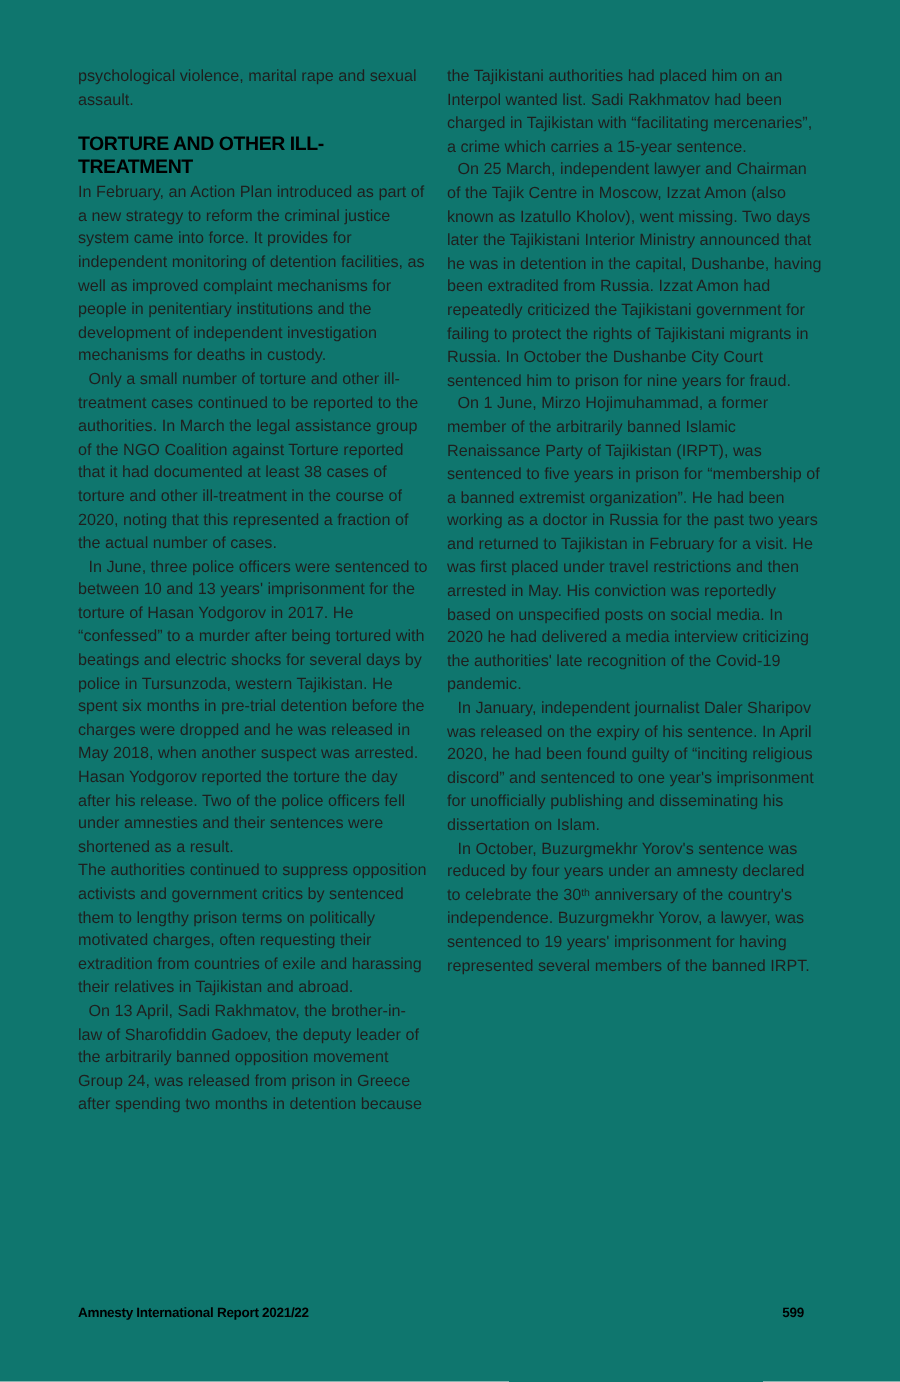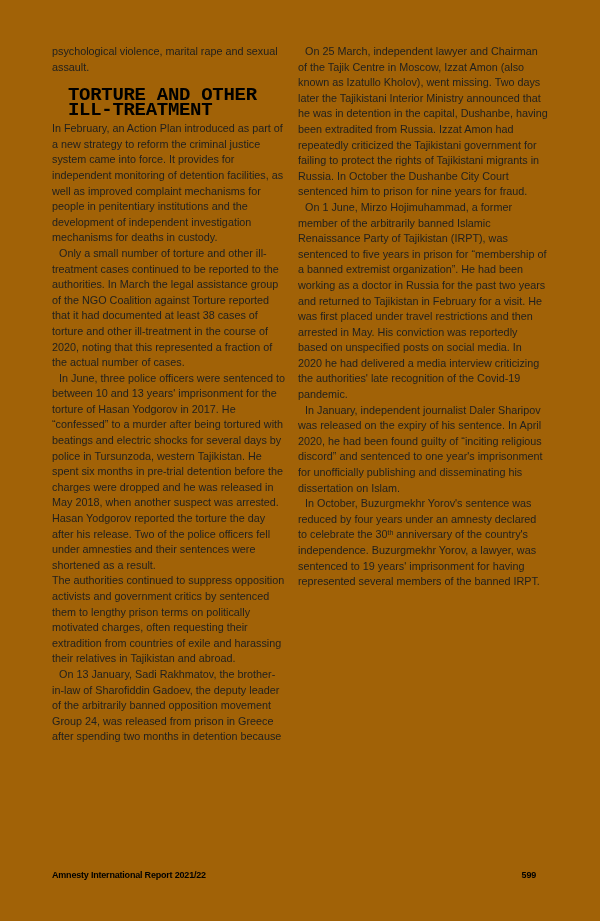--- a/index.html
+++ b/index.html
@@ -5,21 +5,21 @@
   html, body {
     margin: 0;
     padding: 0;
     background: #e8e8e8;
   }
   .page {
     position: relative;
     width: 600px;
     height: 921px;
     margin: 0 auto;
-    background: #a16207;
+    background: #0f766e;
     overflow: hidden;
     font-family: "Liberation Sans", sans-serif;
   }
   .columns {
     position: absolute;
     top: 44px;
     left: 52px;
     right: 54px;
     display: flex;
     gap: 12px;
@@ -32,28 +32,27 @@
   }
   .col-left  { width: 234px; flex: 0 0 234px; }
   .col-right { width: 250px; flex: 0 0 250px; }
   p.body {
     margin: 0;
     padding: 0;
     text-align: left;
   }
   p.body.indent { text-indent: 7px; }
   h2.heading {
-    margin: 13px 0 3px 16px;
+    margin: 13px 0 3px 0;
     padding: 0;
-    font-size: 19px;
+    font-size: 13px;
     line-height: 15px;
     font-weight: bold;
     letter-spacing: -0.3px;
     color: #000000;
-    font-family: Liberation Mono, monospace;
   }
   sup.sup {
     font-size: 7px;
     line-height: 0;
     vertical-align: 3px;
   }
   .footer {
     position: absolute;
     left: 52px;
     right: 64px;
@@ -74,24 +73,25 @@
 
   <main class="columns">
 
     <section class="col col-left">
       <p class="body">psychological violence, marital rape and sexual assault.</p>
       <h2 class="heading">TORTURE AND OTHER ILL-TREATMENT</h2>
       <p class="body">In February, an Action Plan introduced as part of a new strategy to reform the criminal justice system came into force. It provides for independent monitoring of detention facilities, as well as improved complaint mechanisms for people in penitentiary institutions and the development of independent investigation mechanisms for deaths in custody.</p>
       <p class="body indent">Only a small number of torture and other ill-treatment cases continued to be reported to the authorities. In March the legal assistance group of the NGO Coalition against Torture reported that it had documented at least 38 cases of torture and other ill-treatment in the course of 2020, noting that this represented a fraction of the actual number of cases.</p>
       <p class="body indent">In June, three police officers were sentenced to between 10 and 13 years' imprisonment for the torture of Hasan Yodgorov in 2017. He “confessed” to a murder after being tortured with beatings and electric shocks for several days by police in Tursunzoda, western Tajikistan. He spent six months in pre-trial detention before the charges were dropped and he was released in May 2018, when another suspect was arrested. Hasan Yodgorov reported the torture the day after his release. Two of the police officers fell under amnesties and their sentences were shortened as a result.</p>
       <p class="body">The authorities continued to suppress opposition activists and government critics by sentenced them to lengthy prison terms on politically motivated charges, often requesting their extradition from countries of exile and harassing their relatives in Tajikistan and abroad.</p>
-      <p class="body indent">On 13 January, Sadi Rakhmatov, the brother-in-law of Sharofiddin Gadoev, the deputy leader of the arbitrarily banned opposition movement Group 24, was released from prison in Greece after spending two months in detention because</p>
+      <p class="body indent">On 13 April, Sadi Rakhmatov, the brother-in-law of Sharofiddin Gadoev, the deputy leader of the arbitrarily banned opposition movement Group 24, was released from prison in Greece after spending two months in detention because</p>
     </section>
 
     <section class="col col-right">
+      <p class="body">the Tajikistani authorities had placed him on an Interpol wanted list. Sadi Rakhmatov had been charged in Tajikistan with “facilitating mercenaries”, a crime which carries a 15-year sentence.</p>
       <p class="body indent">On 25 March, independent lawyer and Chairman of the Tajik Centre in Moscow, Izzat Amon (also known as Izatullo Kholov), went missing. Two days later the Tajikistani Interior Ministry announced that he was in detention in the capital, Dushanbe, having been extradited from Russia. Izzat Amon had repeatedly criticized the Tajikistani government for failing to protect the rights of Tajikistani migrants in Russia. In October the Dushanbe City Court sentenced him to prison for nine years for fraud.</p>
       <p class="body indent">On 1 June, Mirzo Hojimuhammad, a former member of the arbitrarily banned Islamic Renaissance Party of Tajikistan (IRPT), was sentenced to five years in prison for “membership of a banned extremist organization”. He had been working as a doctor in Russia for the past two years and returned to Tajikistan in February for a visit. He was first placed under travel restrictions and then arrested in May. His conviction was reportedly based on unspecified posts on social media. In 2020 he had delivered a media interview criticizing the authorities' late recognition of the Covid-19 pandemic.</p>
       <p class="body indent">In January, independent journalist Daler Sharipov was released on the expiry of his sentence. In April 2020, he had been found guilty of “inciting religious discord” and sentenced to one year's imprisonment for unofficially publishing and disseminating his dissertation on Islam.</p>
       <p class="body indent"><span>In October, Buzurgmekhr Yorov's sentence was reduced by four years under an amnesty declared to celebrate the 30</span><sup class="sup">th</sup><span> anniversary of the country's independence. Buzurgmekhr Yorov, a lawyer, was sentenced to 19 years' imprisonment for having represented several members of the banned IRPT.</span></p>
     </section>
 
   </main>
 
   <footer class="footer">
     <span class="footer-title">Amnesty International Report 2021/22</span>

